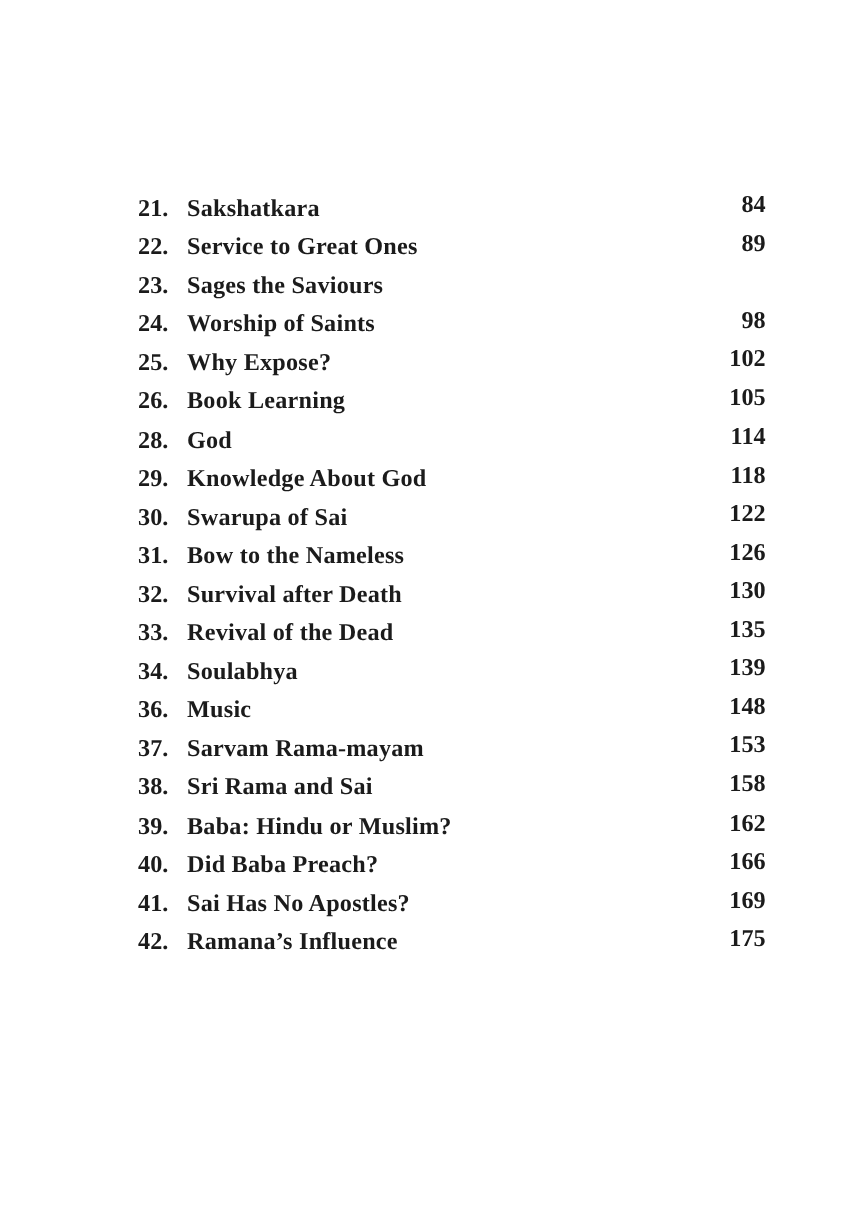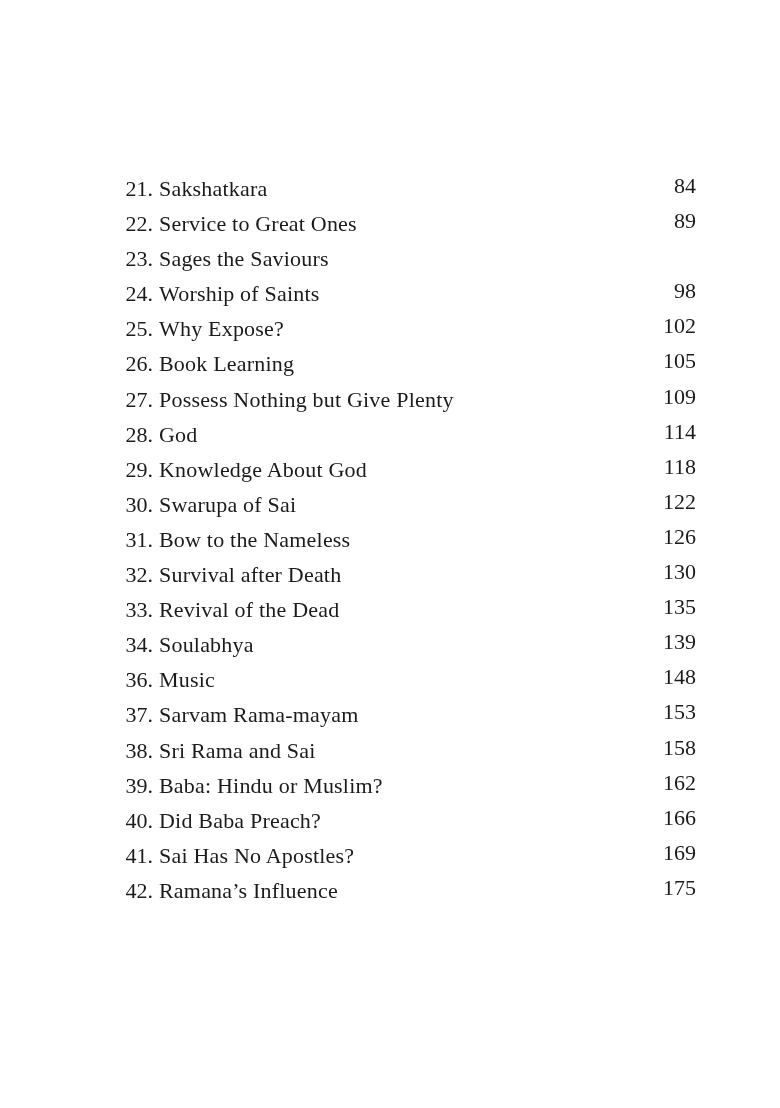--- a/index.html
+++ b/index.html
@@ -13,37 +13,38 @@
     font-family: "Liberation Serif", serif;
     color: #1b1b1b;
     overflow: hidden;
     position: relative;
   }
   .toc {
     position: absolute;
     top: 171px;
     left: 0;
     width: 780px;
+    font-weight: bold;
   }
   .toc-row {
     display: flex;
     align-items: baseline;
     height: 35.1px;
     font-size: 22px;
     line-height: 35.1px;
     white-space: nowrap;
   }
   .num {
     flex: none;
     width: 153px;
     text-align: right;
   }
   .title {
     flex: 1;
-    margin-left: 6px;
+    margin-left: 17px;
     letter-spacing: 0.2px;
   }
   .pageno {
     flex: none;
     text-align: right;
     padding-right: 84px;
     transform: translateY(-3px);
   }
 </style>
 </head>
@@ -71,25 +72,20 @@
   </div>
   <div class="toc-row">
     <span class="num">25.</span>
     <span class="title">Why Expose?</span>
     <span class="pageno">102</span>
   </div>
   <div class="toc-row">
     <span class="num">26.</span>
     <span class="title">Book Learning</span>
     <span class="pageno">105</span>
-  </div>
-  <div class="toc-row">
-    <span class="num">27.</span>
-    <span class="title">Possess Nothing but Give Plenty</span>
-    <span class="pageno">109</span>
   </div>
   <div class="toc-row">
     <span class="num">28.</span>
     <span class="title">God</span>
     <span class="pageno">114</span>
   </div>
   <div class="toc-row">
     <span class="num">29.</span>
     <span class="title">Knowledge About God</span>
     <span class="pageno">118</span>

